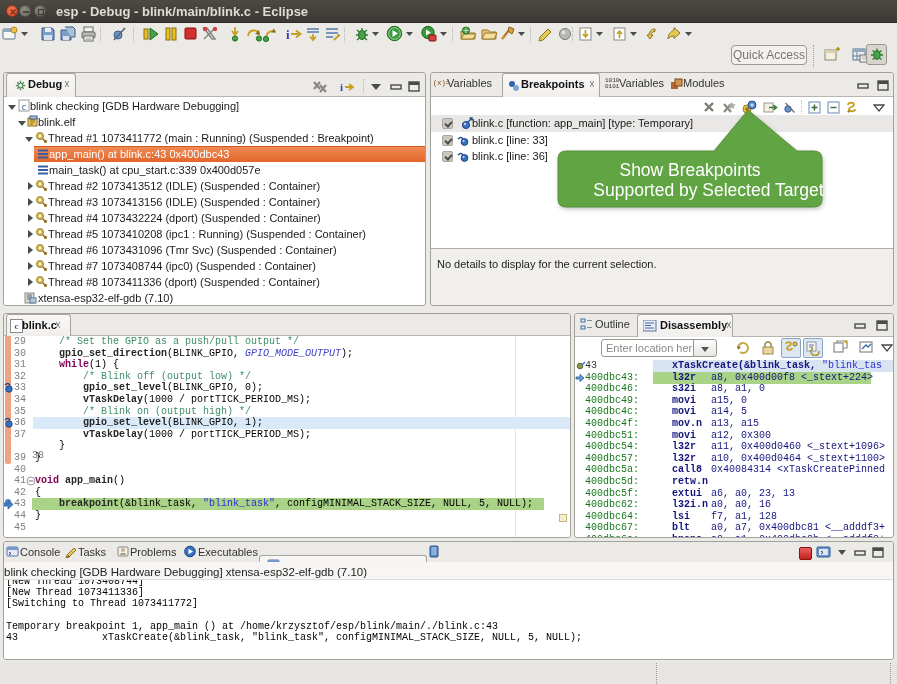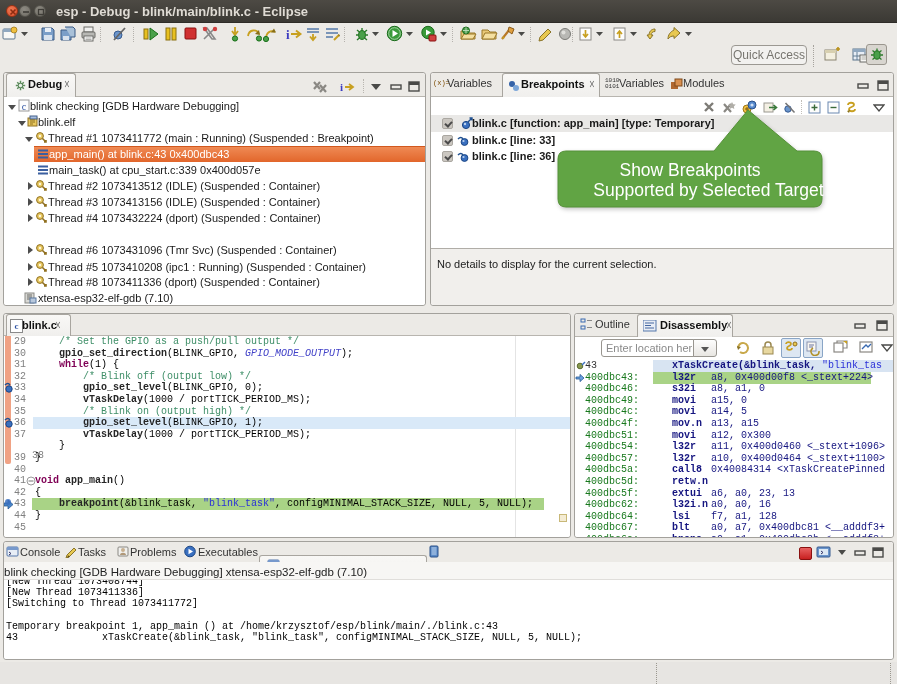--- a/index.html
+++ b/index.html
@@ -326,41 +326,52 @@
       <svg width="8" height="8" style="position:absolute;left:22px;top:4px">
           <path d="M2 0 L7 4 L2 8 Z" fill="#4c4c4c"></path>
         </svg>
       <svg width="13" height="14" style="position:absolute;left:31px;top:1px">
           <circle cx="5" cy="5" r="3.4" fill="#e8c860" stroke="#907020"></circle>
           <circle cx="5" cy="5" r="1.2" fill="#fdf6dc"></circle>
           <path d="M7.5 7.5 L11 11 M9 11 L11 11 L11 9" stroke="#907020" stroke-width="1.6" fill="none"></path>
         </svg>
       <span style="position:absolute;left:44px;">Thread #4 1073432224 (dport) (Suspended : Container)</span>
     </div>
-    <div class="row" style="left:0;top:129px;width:100%;margin-top:33px;">
+    <div class="row" style="left:0;top:129px;width:100%;">
       <svg width="8" height="8" style="position:absolute;left:22px;top:4px">
           <path d="M2 0 L7 4 L2 8 Z" fill="#4c4c4c"></path>
         </svg>
       <svg width="13" height="14" style="position:absolute;left:31px;top:1px">
           <circle cx="5" cy="5" r="3.4" fill="#e8c860" stroke="#907020"></circle>
           <circle cx="5" cy="5" r="1.2" fill="#fdf6dc"></circle>
           <path d="M7.5 7.5 L11 11 M9 11 L11 11 L11 9" stroke="#907020" stroke-width="1.6" fill="none"></path>
         </svg>
       <span style="position:absolute;left:44px;">Thread #5 1073410208 (ipc1 : Running) (Suspended : Container)</span>
     </div>
     <div class="row" style="left:0;top:145px;width:100%;">
       <svg width="8" height="8" style="position:absolute;left:22px;top:4px">
           <path d="M2 0 L7 4 L2 8 Z" fill="#4c4c4c"></path>
         </svg>
       <svg width="13" height="14" style="position:absolute;left:31px;top:1px">
           <circle cx="5" cy="5" r="3.4" fill="#e8c860" stroke="#907020"></circle>
           <circle cx="5" cy="5" r="1.2" fill="#fdf6dc"></circle>
           <path d="M7.5 7.5 L11 11 M9 11 L11 11 L11 9" stroke="#907020" stroke-width="1.6" fill="none"></path>
         </svg>
       <span style="position:absolute;left:44px;">Thread #6 1073431096 (Tmr Svc) (Suspended : Container)</span>
+    </div>
+    <div class="row" style="left:0;top:161px;width:100%;">
+      <svg width="8" height="8" style="position:absolute;left:22px;top:4px">
+          <path d="M2 0 L7 4 L2 8 Z" fill="#4c4c4c"></path>
+        </svg>
+      <svg width="13" height="14" style="position:absolute;left:31px;top:1px">
+          <circle cx="5" cy="5" r="3.4" fill="#e8c860" stroke="#907020"></circle>
+          <circle cx="5" cy="5" r="1.2" fill="#fdf6dc"></circle>
+          <path d="M7.5 7.5 L11 11 M9 11 L11 11 L11 9" stroke="#907020" stroke-width="1.6" fill="none"></path>
+        </svg>
+      <span style="position:absolute;left:44px;">Thread #7 1073408744 (ipc0) (Suspended : Container)</span>
     </div>
     <div class="row" style="left:0;top:177px;width:100%;">
       <svg width="8" height="8" style="position:absolute;left:22px;top:4px">
           <path d="M2 0 L7 4 L2 8 Z" fill="#4c4c4c"></path>
         </svg>
       <svg width="13" height="14" style="position:absolute;left:31px;top:1px">
           <circle cx="5" cy="5" r="3.4" fill="#e8c860" stroke="#907020"></circle>
           <circle cx="5" cy="5" r="1.2" fill="#fdf6dc"></circle>
           <path d="M7.5 7.5 L11 11 M9 11 L11 11 L11 9" stroke="#907020" stroke-width="1.6" fill="none"></path>
         </svg>
@@ -443,21 +454,21 @@
         <path d="M3.5 6.5 H9.5" stroke="#3a6a3a" stroke-width="1.4"></path>
       </svg>
     <svg width="15" height="13" style="position:absolute;left:414px;top:4px">
         <path d="M3 4 c0-3 6-3 6 0 c0 2-5 2-5 4 c0 3 6 3 6 0" fill="none" stroke="#c8a020" stroke-width="1.8"></path>
         <path d="M2 10 l3-1 -1 3 z" fill="#887018"></path>
       </svg>
     <svg width="12" height="8" style="position:absolute;left:442px;top:7px">
         <path d="M1 1 H11 L6 7 Z" fill="none" stroke="#4a4a48" stroke-width="1.3"></path>
       </svg>
   </div>
-  <div id="bp-list" style="position:absolute;left:0;top:42px;right:0;height:133px;background:#fff;font-size:11px;font-weight:bold;">
+  <div id="bp-list" style="position:absolute;left:0;top:42px;right:0;height:133px;background:#fff;font-size:11px;">
     <div style="position:absolute;left:0;top:0;right:0;height:17px;background:#e9e8e6;"></div>
     <div class="chk" style="left:11px;top:3px;"></div>
     <svg width="12" height="13" style="position:absolute;left:30px;top:2px">
         <circle cx="5" cy="8" r="3.6" fill="#3a70c0" stroke="#1c4684"></circle>
         <circle cx="4" cy="7" r="1.2" fill="#bcd2ee"></circle>
         <path d="M7 5 L11 1 M8.5 1 L11 1 L11 3.5" stroke="#205090" stroke-width="1.4" fill="none"></path>
       </svg>
     <span style="position:absolute;left:41px;top:2px;color:#1a1a1a;">blink.c [function: app_main] [type: Temporary]</span>
     <div class="chk" style="left:11px;top:20px;"></div>
     <svg width="12" height="11" style="position:absolute;left:26px;top:20px">

